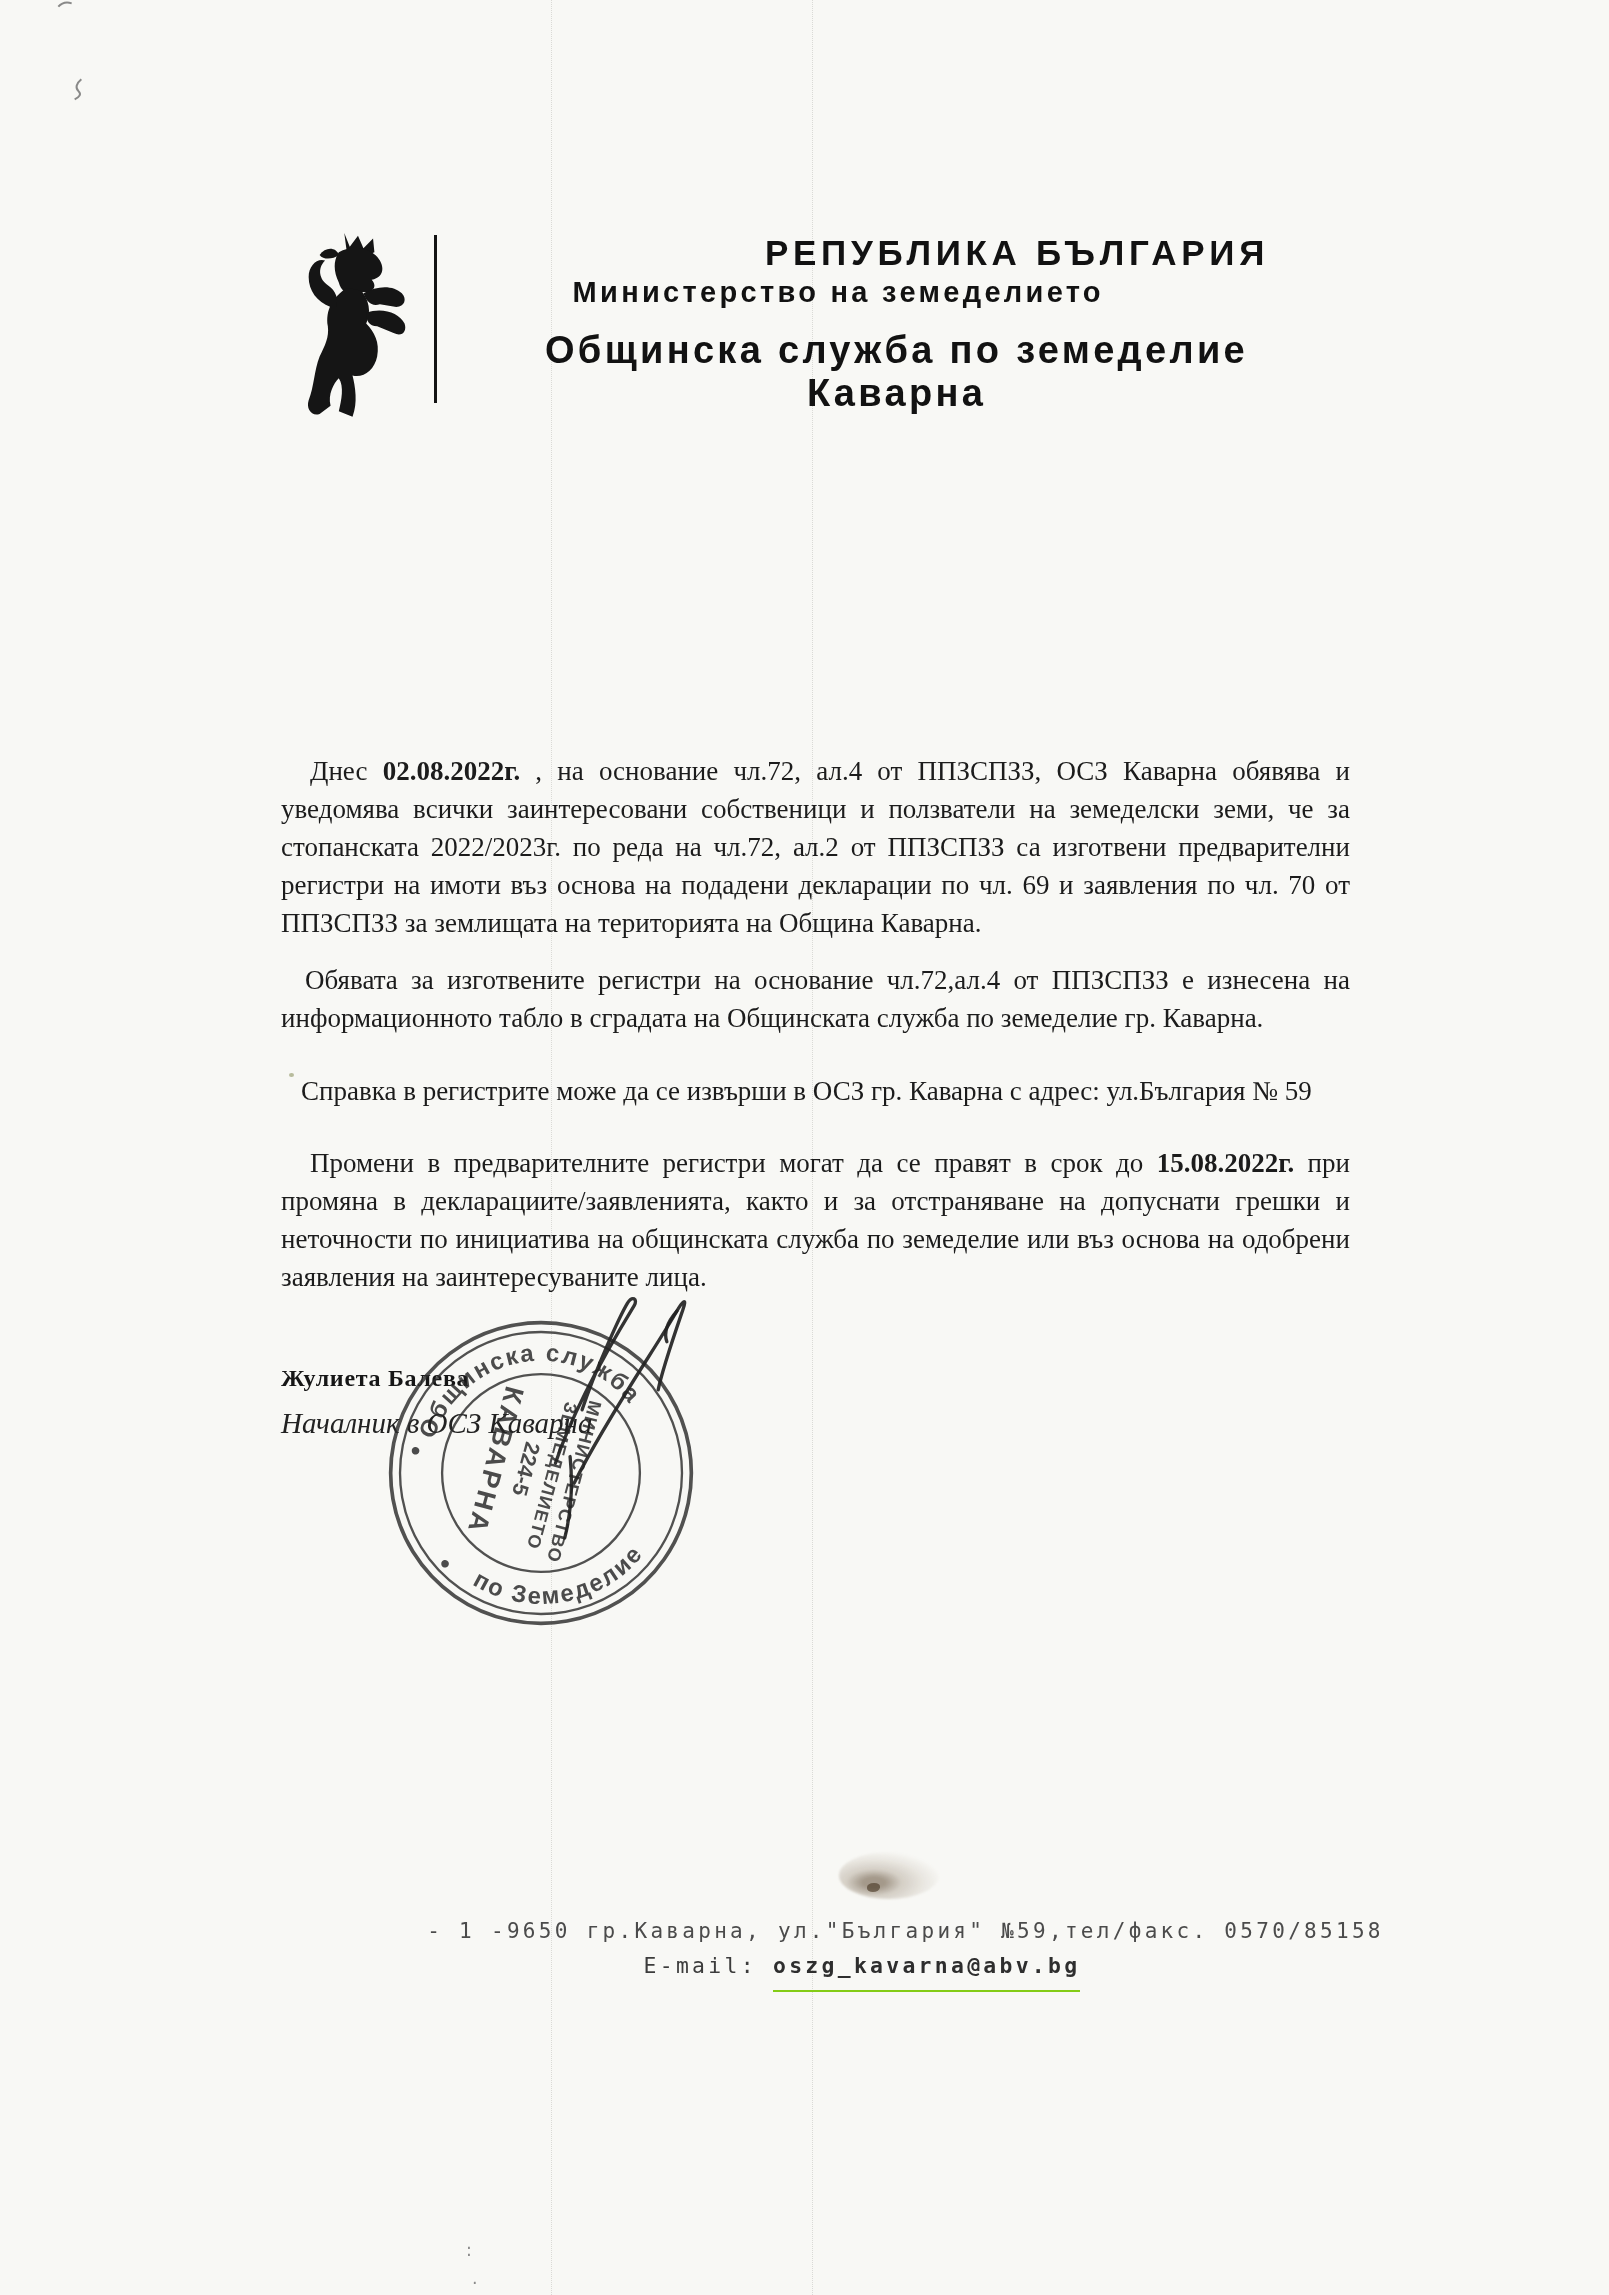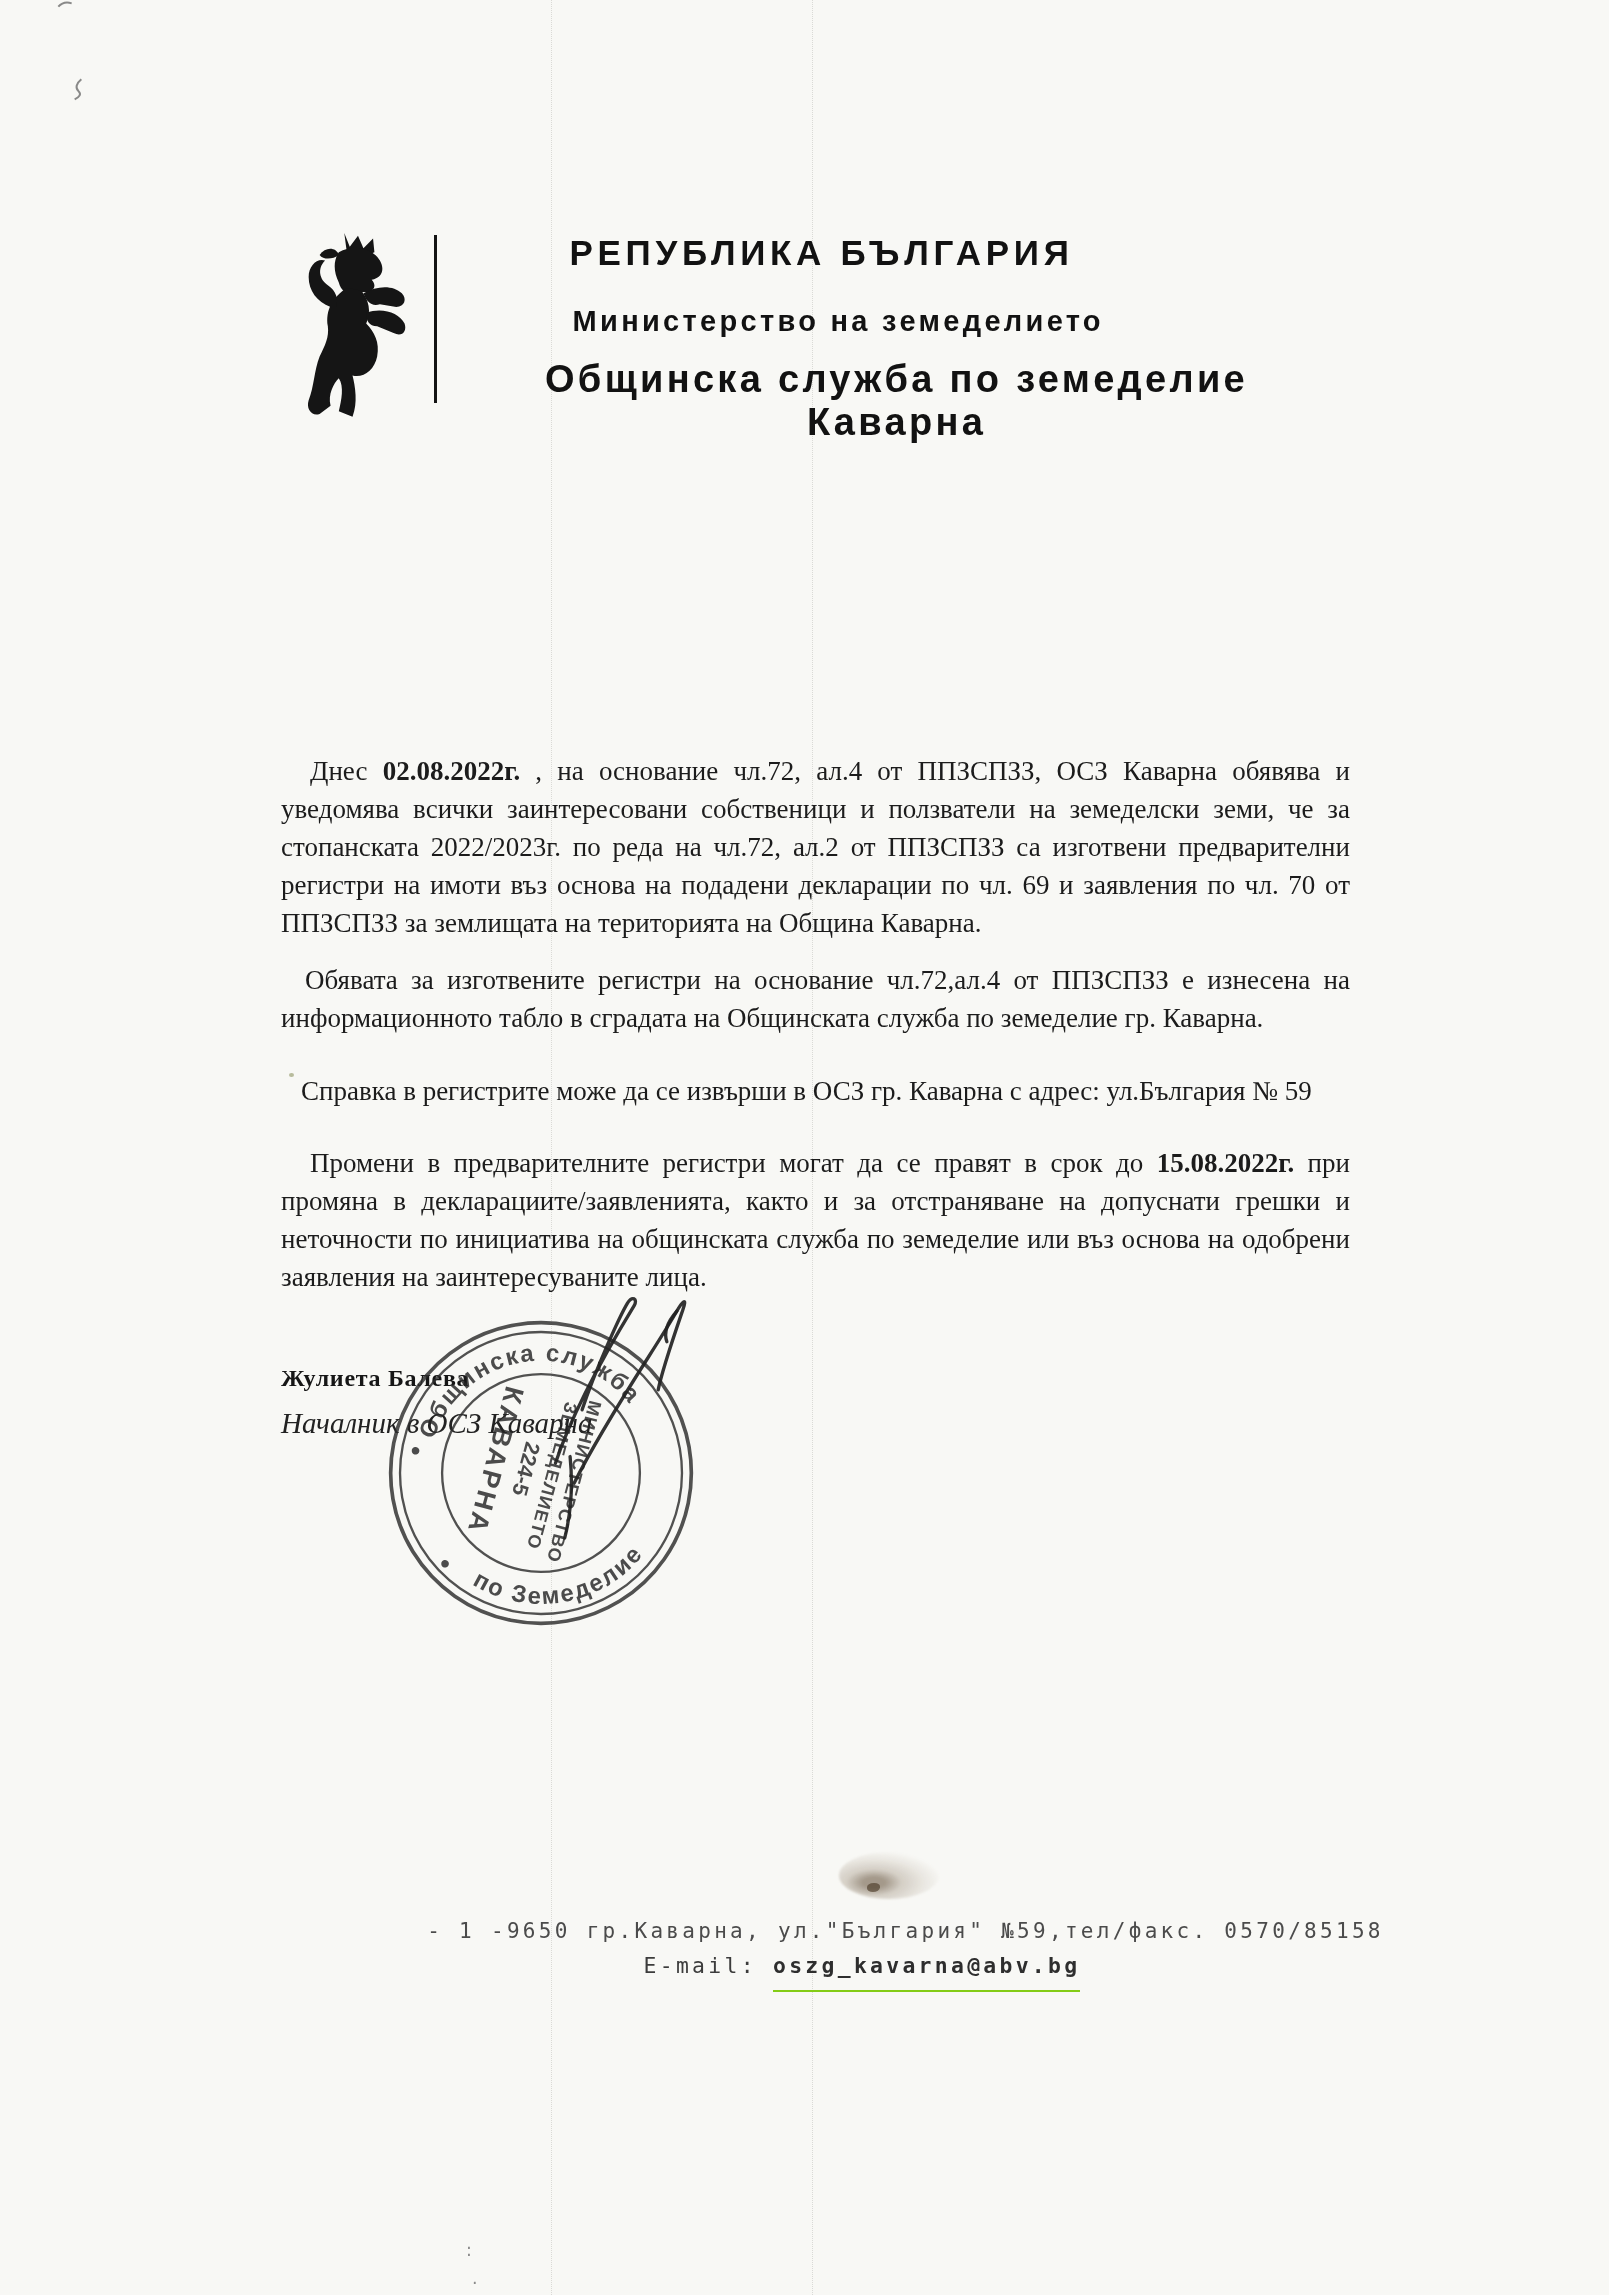--- a/index.html
+++ b/index.html
@@ -12,21 +12,21 @@
   
   .fold{position:absolute;top:0;bottom:0;width:0;border-left:1.3px dotted rgba(150,150,143,.30);}
   .fold-a{left:551px;}
   .fold-b{left:812px;}
   
   .emblem{position:absolute;left:284px;top:226px;width:137px;height:195px;}
   .emblem path{fill:#151515;}
   .head-divider{position:absolute;left:434px;top:235px;width:3.3px;height:168px;background:#141414;}
   .head-lines{position:absolute;left:374px;top:233px;width:895px;text-align:center;
     font-family:"Liberation Sans","DejaVu Sans",sans-serif;font-weight:700;color:#121212;}
-  .hl1{font-size:35px;letter-spacing:4.7px;margin-bottom:32px;}
+  .hl1{font-size:35px;letter-spacing:4.7px;margin-bottom:3px;text-align:right;}
   .hl2{font-size:29px;letter-spacing:3.3px;margin-bottom:20px;transform:translateX(16.7px);}
   .hl3{font-size:29px;letter-spacing:3.3px;margin-bottom:12px;}
   .hl4{font-size:38px;letter-spacing:3.3px;transform:translateX(75px);}
   
   .doc-title{position:absolute;left:0;top:520px;width:1610px;text-align:center;
     font-size:47px;font-weight:700;letter-spacing:10.7px;color:#1b1b2b;}
   
   .para{position:absolute;left:281px;width:1069px;font-size:27px;line-height:38px;
     text-align:justify;color:#1c1c1c;}
   .p1{top:725px;text-indent:29px;}

